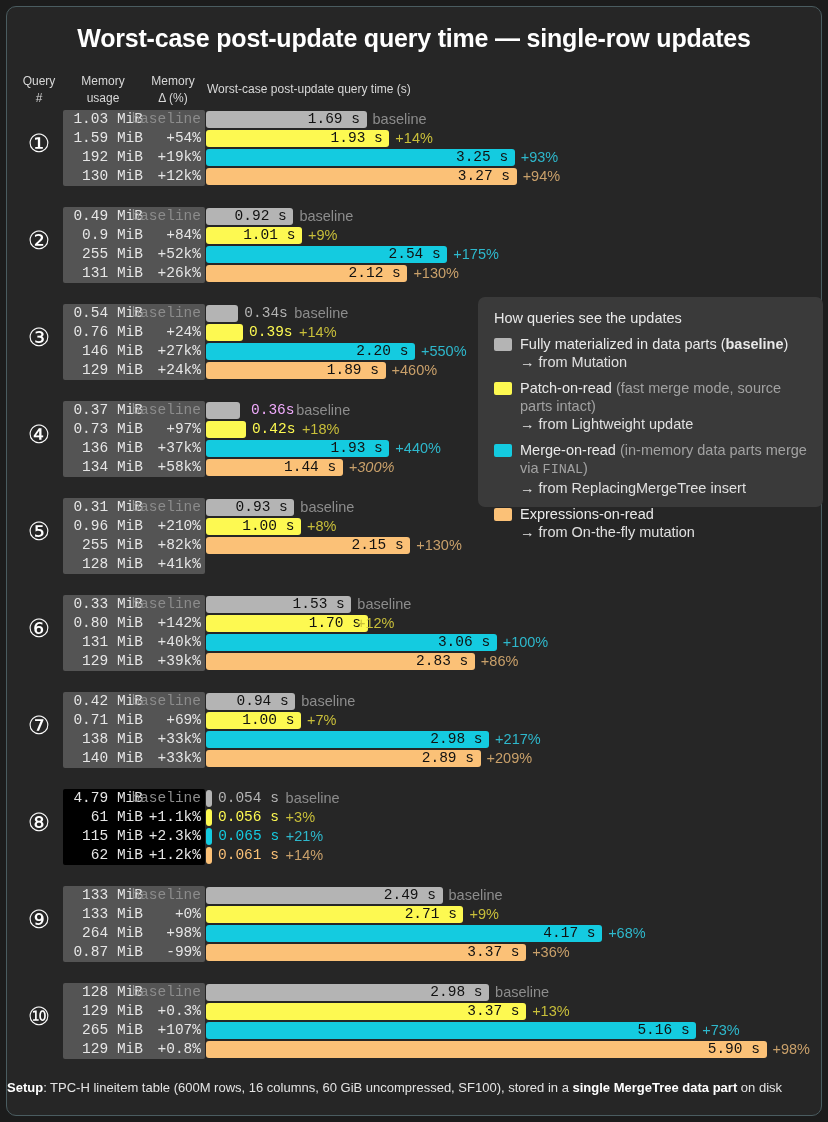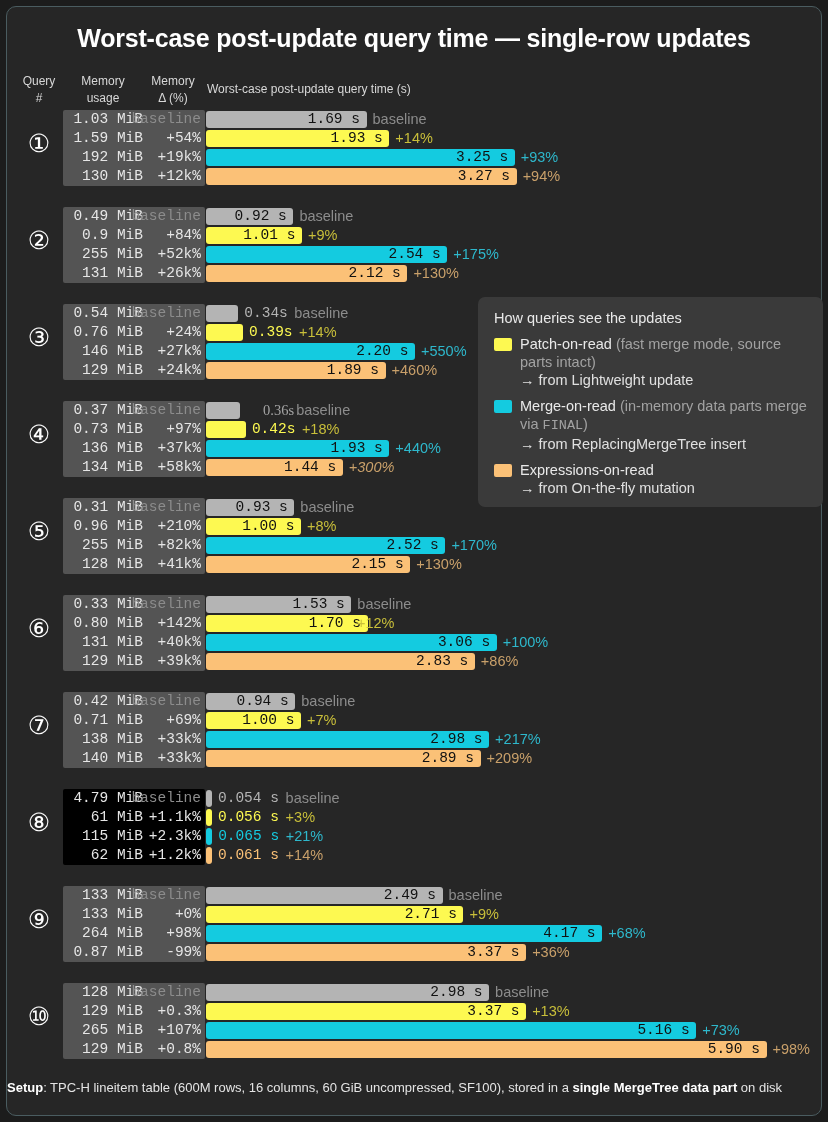--- a/index.html
+++ b/index.html
@@ -195,21 +195,21 @@
         <div class="qnum" style="top: 21px;">④</div>
         <div class="labelbox" style="background: rgb(84, 84, 84);">
           <div class="lrow"><span class="mem">0.37 MiB</span><span class="dlt base">baseline</span></div>
           <div class="lrow"><span class="mem">0.73 MiB</span><span class="dlt">+97%</span></div>
           <div class="lrow"><span class="mem">136 MiB</span><span class="dlt">+37k%</span></div>
           <div class="lrow"><span class="mem">134 MiB</span><span class="dlt">+58k%</span></div>
         </div>
         <div class="bars">
           <div class="brow">
             <div class="bar" style="width: 34.2px; background: rgb(180, 180, 180);"></div>
-            <div class="bval" style="left: 57px; color: #a3a3a3; font-family: Liberation Serif, serif;">0.36s</div>
+            <div class="bval" style="left: 45px; color: #f0abfc;">0.36s</div>
             <div class="pct" style="left: 90.2px; color: rgb(140, 140, 140);">baseline</div>
           </div>
           <div class="brow">
             <div class="bar" style="width: 39.9px; background: rgb(253, 249, 81);"></div>
             <div class="bval" style="left: 45.9px; color: rgb(253, 249, 81);">0.42s</div>
             <div class="pct" style="left: 95.9px; color: rgb(201, 191, 58);">+18%</div>
           </div>
           <div class="brow">
             <div class="bar" style="width: 183.35px; background: rgb(20, 203, 224);"></div>
             <div class="bval inside" style="left: 124.55px;">1.93 s</div>
@@ -233,25 +233,20 @@
         <div class="bars">
           <div class="brow">
             <div class="bar" style="width: 88.35px; background: rgb(180, 180, 180);"></div>
             <div class="bval inside" style="left: 29.55px;">0.93 s</div>
             <div class="pct" style="left: 94.35px; color: rgb(140, 140, 140);">baseline</div>
           </div>
           <div class="brow">
             <div class="bar" style="width: 95px; background: rgb(253, 249, 81);"></div>
             <div class="bval inside" style="left: 36.2px;">1.00 s</div>
             <div class="pct" style="left: 101px; color: rgb(201, 191, 58);">+8%</div>
-          </div>
-          <div class="brow">
-            <div class="bar" style="width: 239.4px; background: rgb(20, 203, 224);"></div>
-            <div class="bval inside" style="left: 180.6px;">2.52 s</div>
-            <div class="pct" style="left: 245.4px; color: rgb(46, 184, 204);">+170%</div>
           </div>
           <div class="brow">
             <div class="bar" style="width: 204.25px; background: rgb(251, 193, 119);"></div>
             <div class="bval inside" style="left: 145.45px;">2.15 s</div>
             <div class="pct" style="left: 210.25px; color: rgb(201, 160, 106);">+130%</div>
           </div>
         </div>
       </div>
       <div class="group" style="top: 588px; height: 76px;">
         <div class="qnum" style="top: 21px;">⑥</div>
@@ -408,20 +403,27 @@
           </div>
         </div>
       </div>
     </div>
 
   <div id="legend">
     <div class="ltitle">How queries see the updates</div>
     <div id="legend-items">
         <div class="lgitem">
           <div class="lgline1">
+            <div class="swatch" style="background: rgb(180, 180, 180);"></div>
+            <div class="lgmain">Fully materialized in data parts (<b>baseline</b>)</div>
+          </div>
+          <div class="lgsub">→ from Mutation</div>
+        </div>
+        <div class="lgitem">
+          <div class="lgline1">
             <div class="swatch" style="background: rgb(253, 249, 81);"></div>
             <div class="lgmain">Patch-on-read <span class="dim">(fast merge mode, source parts intact)</span></div>
           </div>
           <div class="lgsub">→ from Lightweight update</div>
         </div>
         <div class="lgitem">
           <div class="lgline1">
             <div class="swatch" style="background: rgb(20, 203, 224);"></div>
             <div class="lgmain">Merge-on-read <span class="dim">(in-memory data parts merge via <span class="mono">FINAL</span>)</span></div>
           </div>

